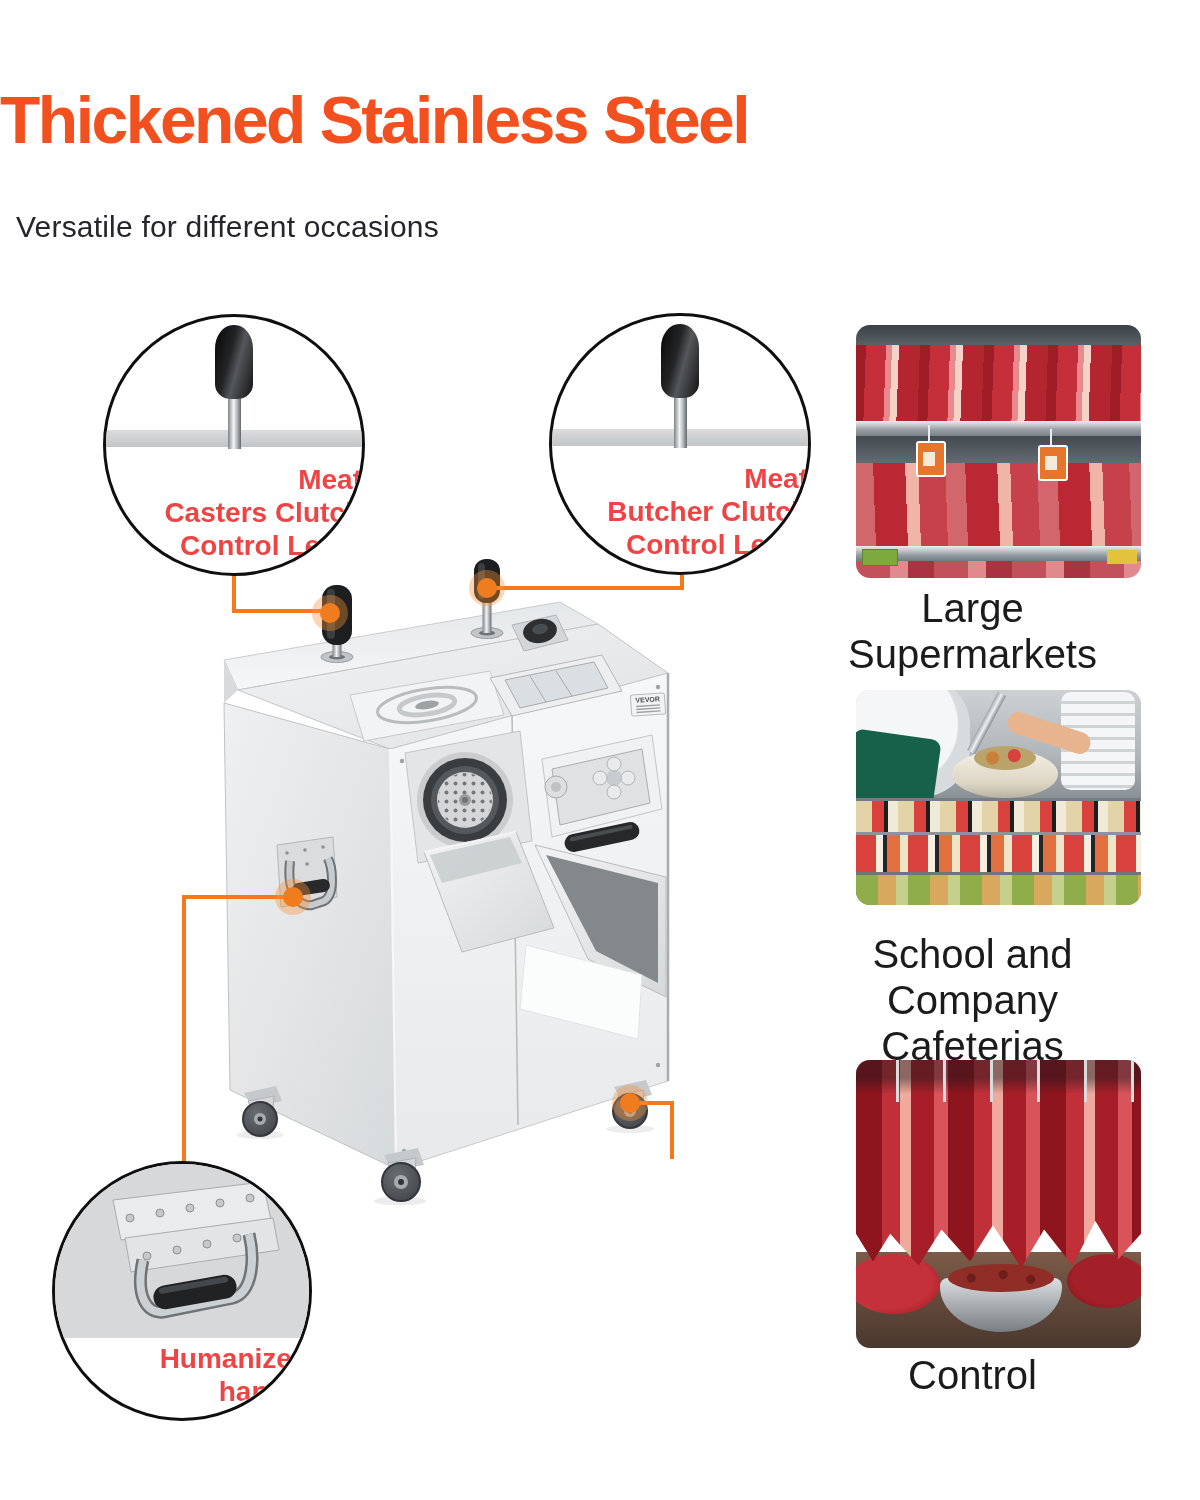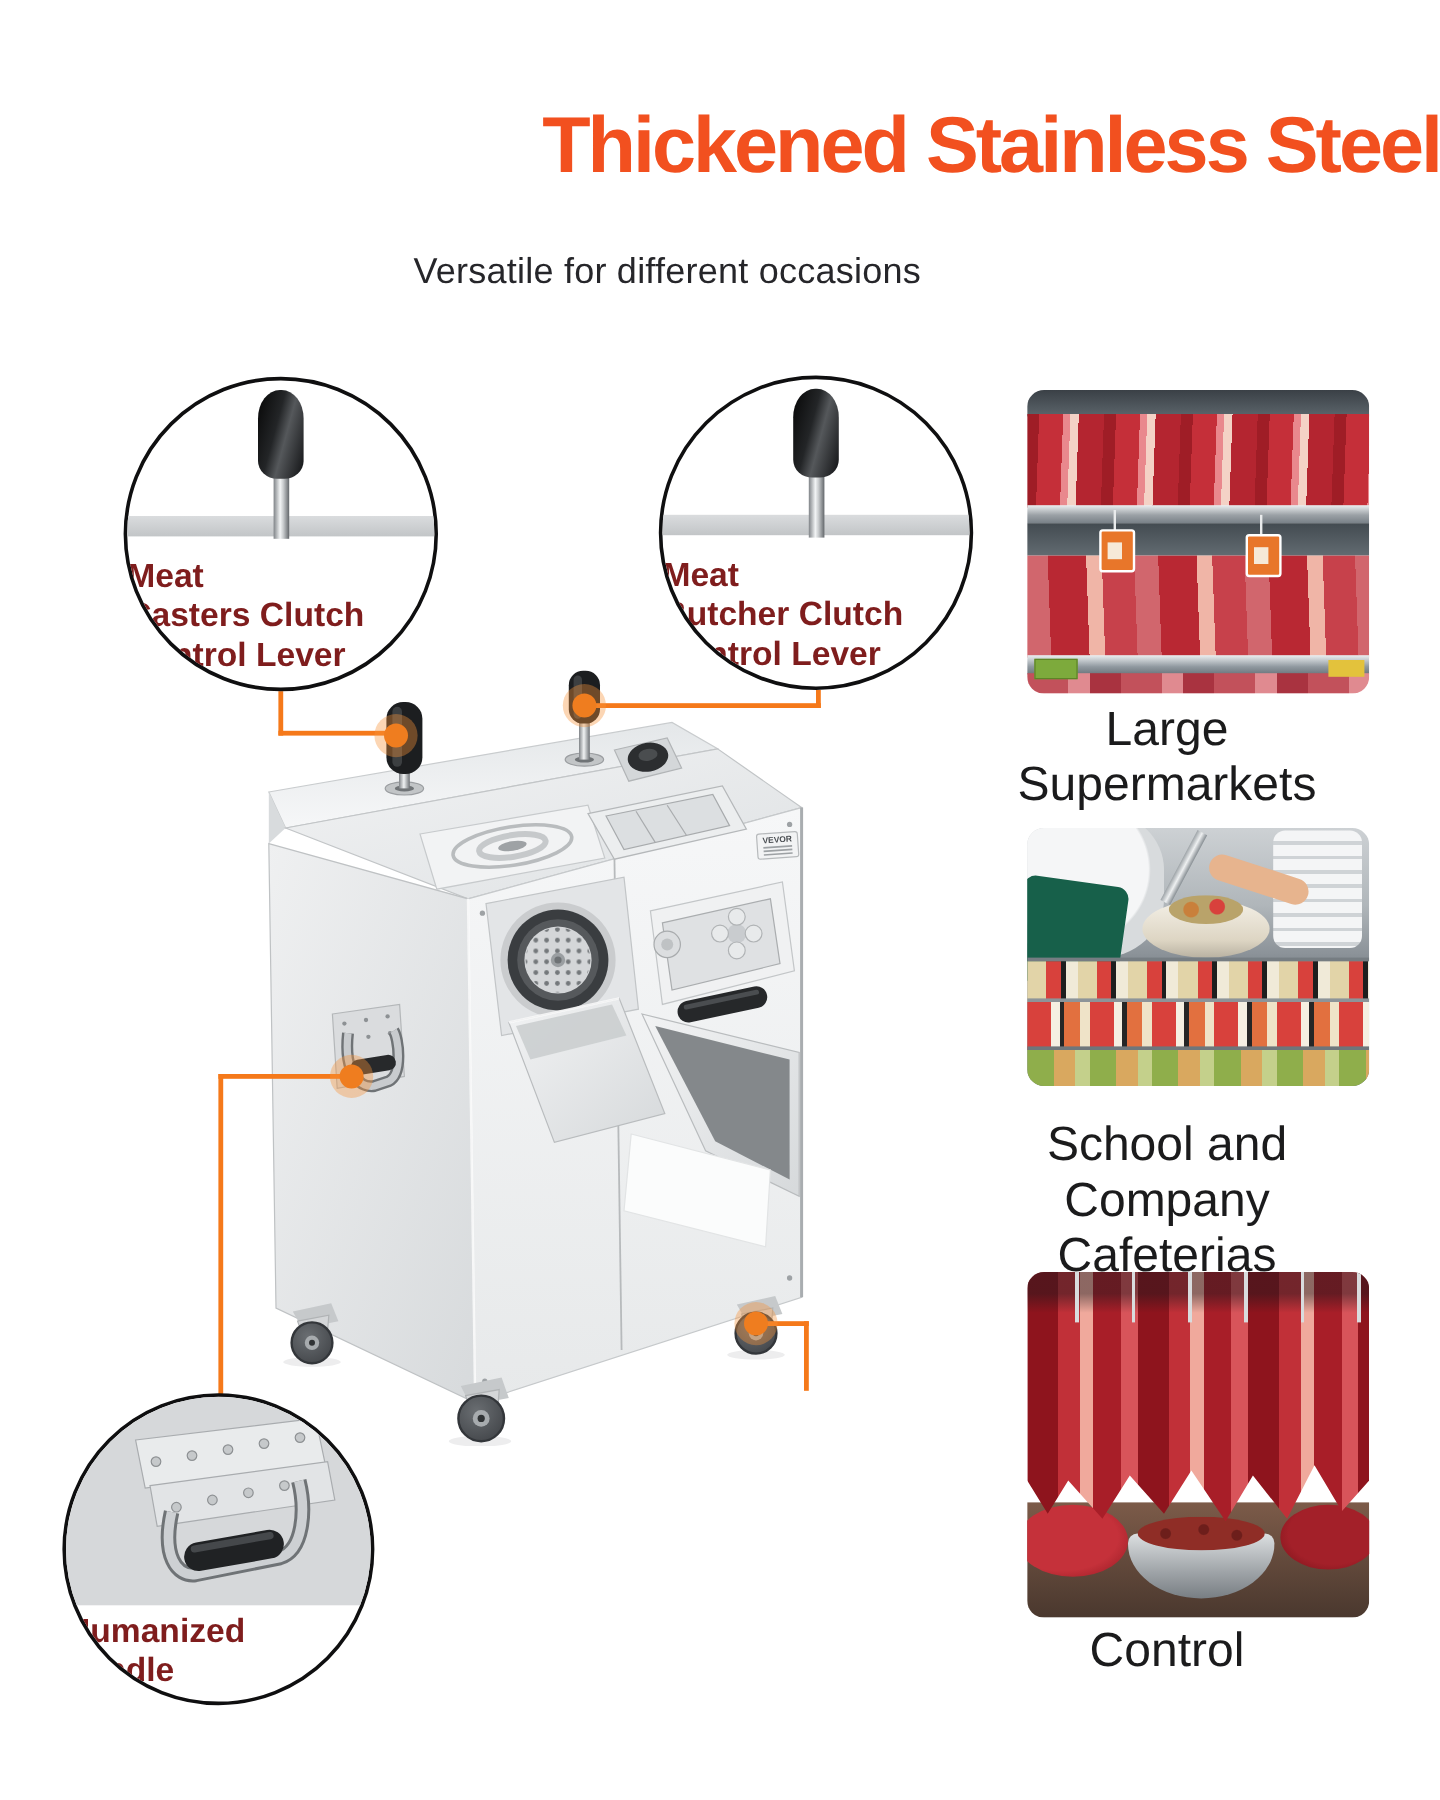--- a/index.html
+++ b/index.html
@@ -1,27 +1,27 @@
 <!DOCTYPE html>
 <html><head>
 <meta charset="utf-8">
 <style>
   html,body{margin:0;padding:0;background:#fff;}
   #stage{position:relative;width:1200px;height:1500px;background:#ffffff;overflow:hidden;
          font-family:"Liberation Sans",sans-serif;}
   
-  .title{position:absolute;left:0;top:82px;width:1200px;text-align:right;
+  .title{position:absolute;left:0;top:82px;width:1200px;text-align:left;
          font-size:66px;font-weight:bold;letter-spacing:-2.5px;color:#f2501f;}
-  .subtitle{position:absolute;left:0;top:210px;width:1112px;text-align:center;
-         font-size:30px;font-weight:400;color:#26262a;letter-spacing:.2px;}
+  .subtitle{position:absolute;left:0;top:210px;width:1112px;
+         font-size:30px;font-weight:400;color:#26262a;letter-spacing:.2px;padding-left:16px;}
   
   .callout{position:absolute;border-radius:50%;background:#fff;border:3px solid #0f0f10;
            overflow:hidden;z-index:4;box-sizing:border-box;}
-  .c-label{position:absolute;left:0;width:100%;text-align:left;font-weight:bold;
-           color:#7f1d1d;font-size:28px;line-height:33px;z-index:6;}
+  .c-label{position:absolute;left:0;width:100%;text-align:right;font-weight:bold;
+           color:#ef4444;font-size:28px;line-height:33px;z-index:6;}
   
   .lever-band{position:absolute;left:0;right:0;top:113px;height:17px;
               background:linear-gradient(180deg,#dadcde,#c2c5c7);z-index:1;}
   .lever-shaft{position:absolute;left:50%;margin-left:-6.5px;top:76px;width:13px;height:56px;
               background:linear-gradient(90deg,#7f8387,#f2f4f5 42%,#c9ccce 62%,#63676b);z-index:2;}
   .lever-knob{position:absolute;left:50%;margin-left:-19px;top:8px;width:38px;height:74px;z-index:3;
               background:linear-gradient(105deg,#060606 0%,#232527 40%,#55585b 58%,#101113 100%);
               border-radius:48% 48% 42% 42% / 32% 32% 20% 20%;}
   
   .seg{position:absolute;background:#f5791a;z-index:3;}

